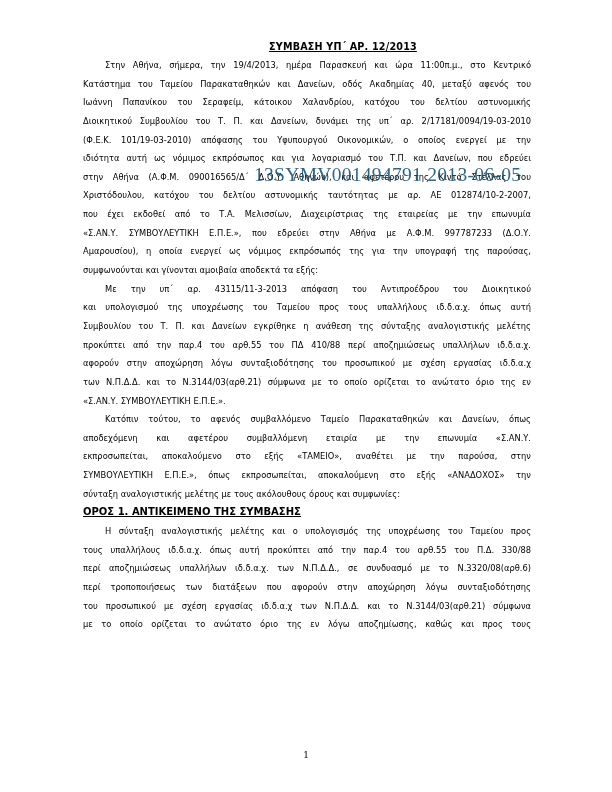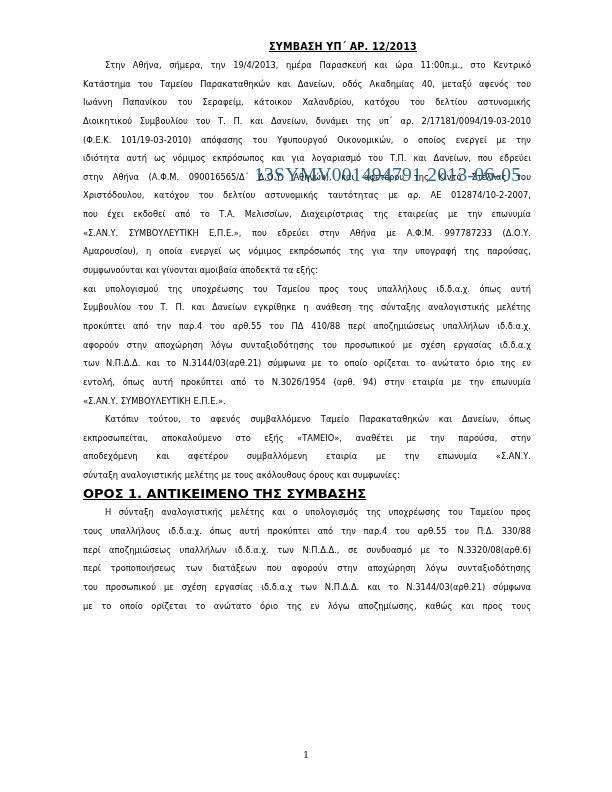--- a/index.html
+++ b/index.html
@@ -17,21 +17,21 @@
       position: absolute; left: 83px; top: 56px; width: 448px;
       font-size: 8.3px; line-height: 18.65px;
     }
     .line {
       display: block; white-space: nowrap; height: 18.65px;
       text-align: justify; text-align-last: justify; overflow: visible;
     }
     .line.last { text-align-last: left; }
     .line.indent { padding-left: 22px; }
     .heading {
-      font-weight: bold; text-decoration: underline; font-size: 13px; text-align-last: left;
+      font-weight: bold; text-decoration: underline; font-size: 10px; text-align-last: left;
     }
     .watermark {
       position: absolute; left: 254px; top: 164px;
       font-family: Liberation Serif, serif; font-size: 19.5px; color: #0c4a6e;
       letter-spacing: 0.3px; white-space: nowrap; opacity: 0.85; text-align: right;
     }
     .page-number {
       position: absolute; top: 750px; left: 0; width: 612px; text-align: center;
       font-family: "DejaVu Serif", serif; font-size: 9px; padding-left: 0px;
     }
@@ -48,30 +48,31 @@
     <span class="line">Ιωάννη Παπανίκου του Σεραφείμ, κάτοικου Χαλανδρίου, κατόχου του δελτίου αστυνομικής</span>
     <span class="line">Διοικητικού Συμβουλίου του Τ. Π. και Δανείων, δυνάμει της υπ΄ αρ. 2/17181/0094/19-03-2010</span>
     <span class="line">(Φ.Ε.Κ. 101/19-03-2010) απόφασης του Υφυπουργού Οικονομικών, ο οποίος ενεργεί με την</span>
     <span class="line">ιδιότητα αυτή ως νόμιμος εκπρόσωπος και για λογαριασμό του Τ.Π. και Δανείων, που εδρεύει</span>
     <span class="line">στην Αθήνα (Α.Φ.Μ. 090016565/Δ΄ Δ.Ο.Υ. Αθηνών), και αφετέρου της Κιντά Στέλλας του</span>
     <span class="line">Χριστόδουλου, κατόχου του δελτίου αστυνομικής ταυτότητας με αρ. ΑΕ 012874/10-2-2007,</span>
     <span class="line">που έχει εκδοθεί από το Τ.Α. Μελισσίων, Διαχειρίστριας της εταιρείας με την επωνυμία</span>
     <span class="line">«Σ.ΑΝ.Υ. ΣΥΜΒΟΥΛΕΥΤΙΚΗ Ε.Π.Ε.», που εδρεύει στην Αθήνα με Α.Φ.Μ. 997787233 (Δ.Ο.Υ.</span>
     <span class="line">Αμαρουσίου), η οποία ενεργεί ως νόμιμος εκπρόσωπός της για την υπογραφή της παρούσας,</span>
     <span class="line last">συμφωνούνται και γίνονται αμοιβαία αποδεκτά τα εξής:</span>
+    <span class="line indent">Με την υπ΄ αρ. 43115/11-3-2013 απόφαση του Αντιπροέδρου του Διοικητικού</span>
     <span class="line">και υπολογισμού της υποχρέωσης του Ταμείου προς τους υπαλλήλους ιδ.δ.α.χ. όπως αυτή</span>
     <span class="line">Συμβουλίου του Τ. Π. και Δανείων εγκρίθηκε η ανάθεση της σύνταξης αναλογιστικής μελέτης</span>
     <span class="line">προκύπτει από την παρ.4 του αρθ.55 του ΠΔ 410/88 περί αποζημιώσεως υπαλλήλων ιδ.δ.α.χ.</span>
     <span class="line">αφορούν στην αποχώρηση λόγω συνταξιοδότησης του προσωπικού με σχέση εργασίας ιδ.δ.α.χ</span>
     <span class="line">των Ν.Π.Δ.Δ. και το Ν.3144/03(αρθ.21) σύμφωνα με το οποίο ορίζεται το ανώτατο όριο της εν</span>
-    <span class="line">εντολή, όπως αυτή προκύπτει από το Ν.3026/1954 (αρθ. 94) στην εταιρία με την επωνυμία</span>
     <span class="line last">«Σ.ΑΝ.Υ. ΣΥΜΒΟΥΛΕΥΤΙΚΗ Ε.Π.Ε.».</span>
     <span class="line indent">Κατόπιν τούτου, το αφενός συμβαλλόμενο Ταμείο Παρακαταθηκών και Δανείων, όπως</span>
+    <span class="line">αποδεχόμενη και αφετέρου συμβαλλόμενη εταιρία με την επωνυμία «Σ.ΑΝ.Υ.</span>
     <span class="line">εκπροσωπείται, αποκαλούμενο στο εξής «ΤΑΜΕΙΟ», αναθέτει με την παρούσα, στην</span>
-    <span class="line">αποδεχόμενη και αφετέρου συμβαλλόμενη εταιρία με την επωνυμία «Σ.ΑΝ.Υ.</span>
+    <span class="line">ΣΥΜΒΟΥΛΕΥΤΙΚΗ Ε.Π.Ε.», όπως εκπροσωπείται, αποκαλούμενη στο εξής «ΑΝΑΔΟΧΟΣ» την</span>
     <span class="line last">σύνταξη αναλογιστικής μελέτης με τους ακόλουθους όρους και συμφωνίες:</span>
     <span class="line heading">ΟΡΟΣ 1. ΑΝΤΙΚΕΙΜΕΝΟ ΤΗΣ ΣΥΜΒΑΣΗΣ</span>
     <span class="line indent">Η σύνταξη αναλογιστικής μελέτης και ο υπολογισμός της υποχρέωσης του Ταμείου προς</span>
     <span class="line">τους υπαλλήλους ιδ.δ.α.χ. όπως αυτή προκύπτει από την παρ.4 του αρθ.55 του Π.Δ. 330/88</span>
     <span class="line">περί αποζημιώσεως υπαλλήλων ιδ.δ.α.χ. των Ν.Π.Δ.Δ., σε συνδυασμό με το Ν.3320/08(αρθ.6)</span>
     <span class="line">περί τροποποιήσεως των διατάξεων που αφορούν στην αποχώρηση λόγω συνταξιοδότησης</span>
     <span class="line">του προσωπικού με σχέση εργασίας ιδ.δ.α.χ των Ν.Π.Δ.Δ. και το Ν.3144/03(αρθ.21) σύμφωνα</span>
     <span class="line">με το οποίο ορίζεται το ανώτατο όριο της εν λόγω αποζημίωσης, καθώς και προς τους</span>
   </div>
 

